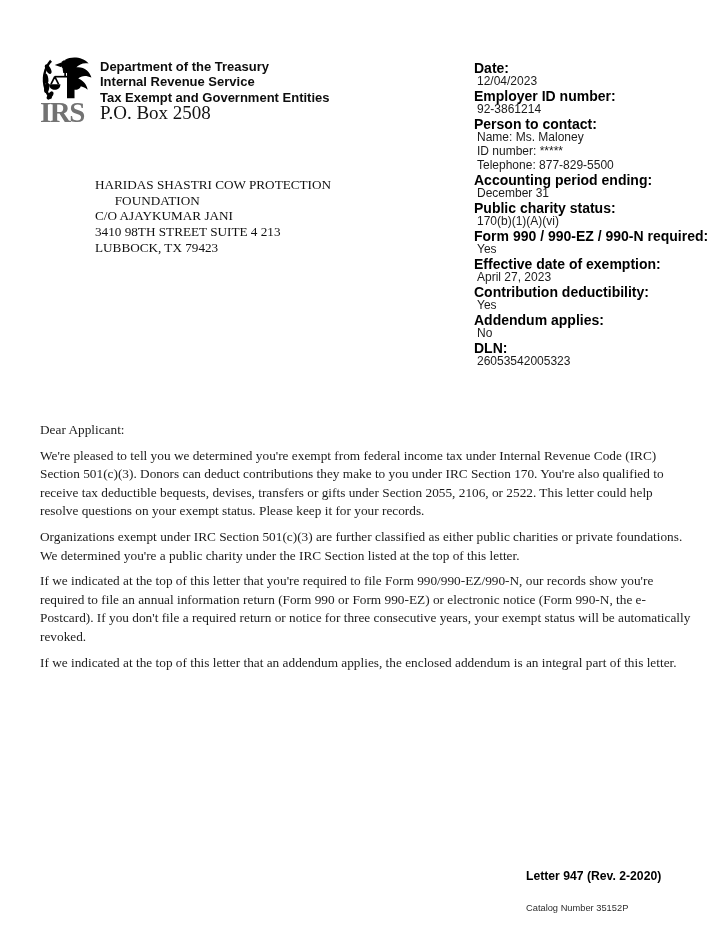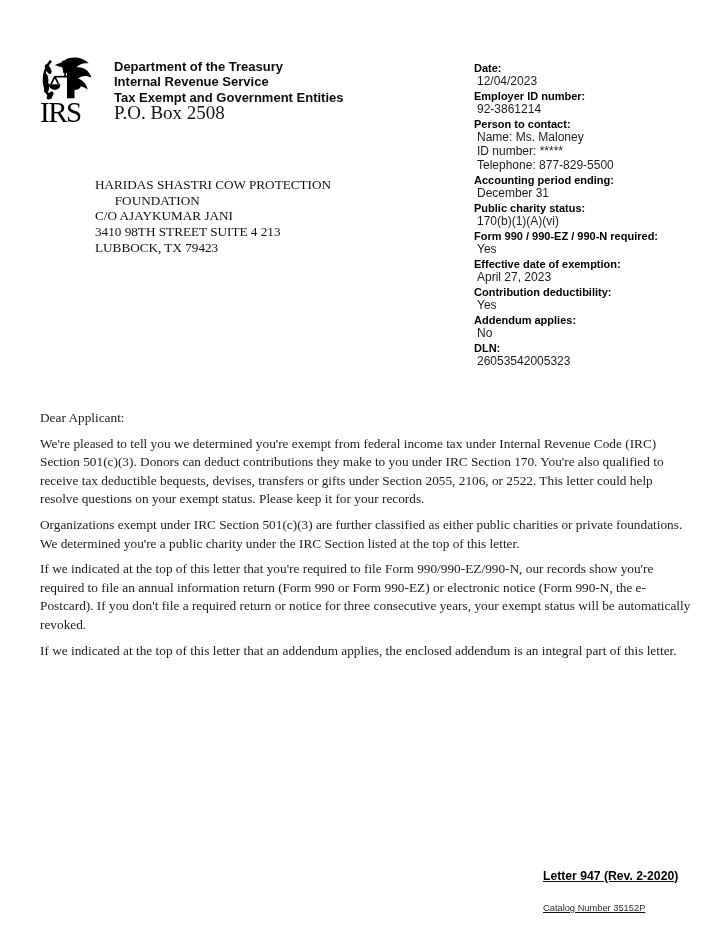--- a/index.html
+++ b/index.html
@@ -15,54 +15,55 @@
 
   
   .brand { position: absolute; left: 40px; top: 56px; display: flex; align-items: flex-start; }
   .logo { width: 58px; flex: none; }
   .logo svg { display: block; }
   .logo-text {
     font-family: "Liberation Serif", serif;
     font-size: 29px;
     line-height: 26px;
     letter-spacing: -1.5px;
-    color: #000000;
+    color: #737373;
     margin-top: -4px;
+    font-weight: bold;
   }
-  .agency { margin-left: 16px; padding-top: 3px; }
+  .agency { margin-left: 2px; padding-top: 3px; }
   .agency-line { font-weight: bold; font-size: 13px; line-height: 15.4px; color: #0d0d0d; white-space: nowrap; }
   .agency-addr-line { font-family: "Liberation Serif", serif; font-size: 19px; line-height: 16.4px; color: #141414; white-space: nowrap; }
 
   
   .info-panel { position: absolute; left: 474px; top: 62px; width: 242px; }
   .info-field { margin-bottom: 2px; }
-  .info-label { font-weight: bold; font-size: 11px; line-height: 12px; color: #000; }
+  .info-label { font-weight: bold; font-size: 14px; line-height: 12px; color: #000; }
   .info-value { font-size: 12px; line-height: 14px; color: #1a1a1a; padding-left: 3px; white-space: nowrap; }
 
   
   .recipient {
     position: absolute; left: 95px; top: 177px;
     font-family: "Liberation Serif", serif;
     font-size: 13.2px; line-height: 15.7px;
     color: #101010;
   }
   .addr-line { white-space: pre; }
 
   
   .body-block {
     position: absolute; left: 40px; top: 409px; width: 651px;
     font-family: "Liberation Serif", serif;
     font-size: 13.3px; line-height: 18.6px;
     color: #1c1c1c;
   }
-  .salutation { margin: 0 0 7px 0; }
+  .salutation { margin: 12px 0 7px 0; }
   .para { margin: 0 0 7px 0; }
 
   
-  .footer { position: absolute; left: 543px; top: 869px; text-decoration: underline; }
+  .footer { position: absolute; left: 526px; top: 869px; }
   .letter-id { font-weight: bold; font-size: 12.2px; line-height: 14px; color: #000; white-space: nowrap; }
   .catalog { font-size: 9.3px; line-height: 12px; color: #2e2e2e; margin-top: 19px; white-space: nowrap; }
 </style>
 </head>
 <body>
 
 <div class="page">
 
   <div class="brand">
     <div class="logo">

